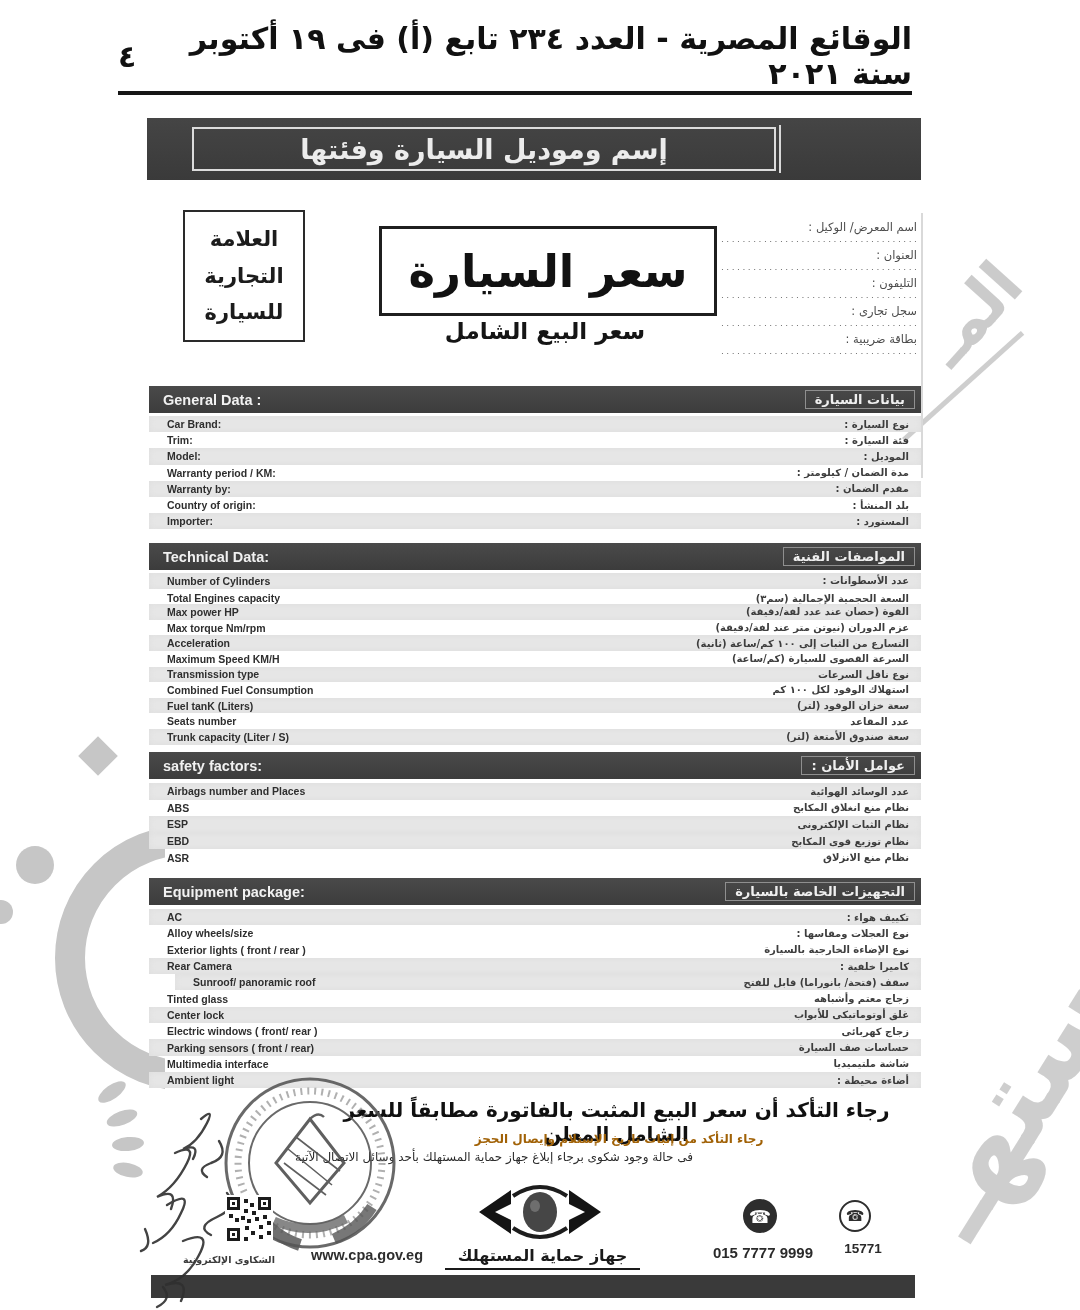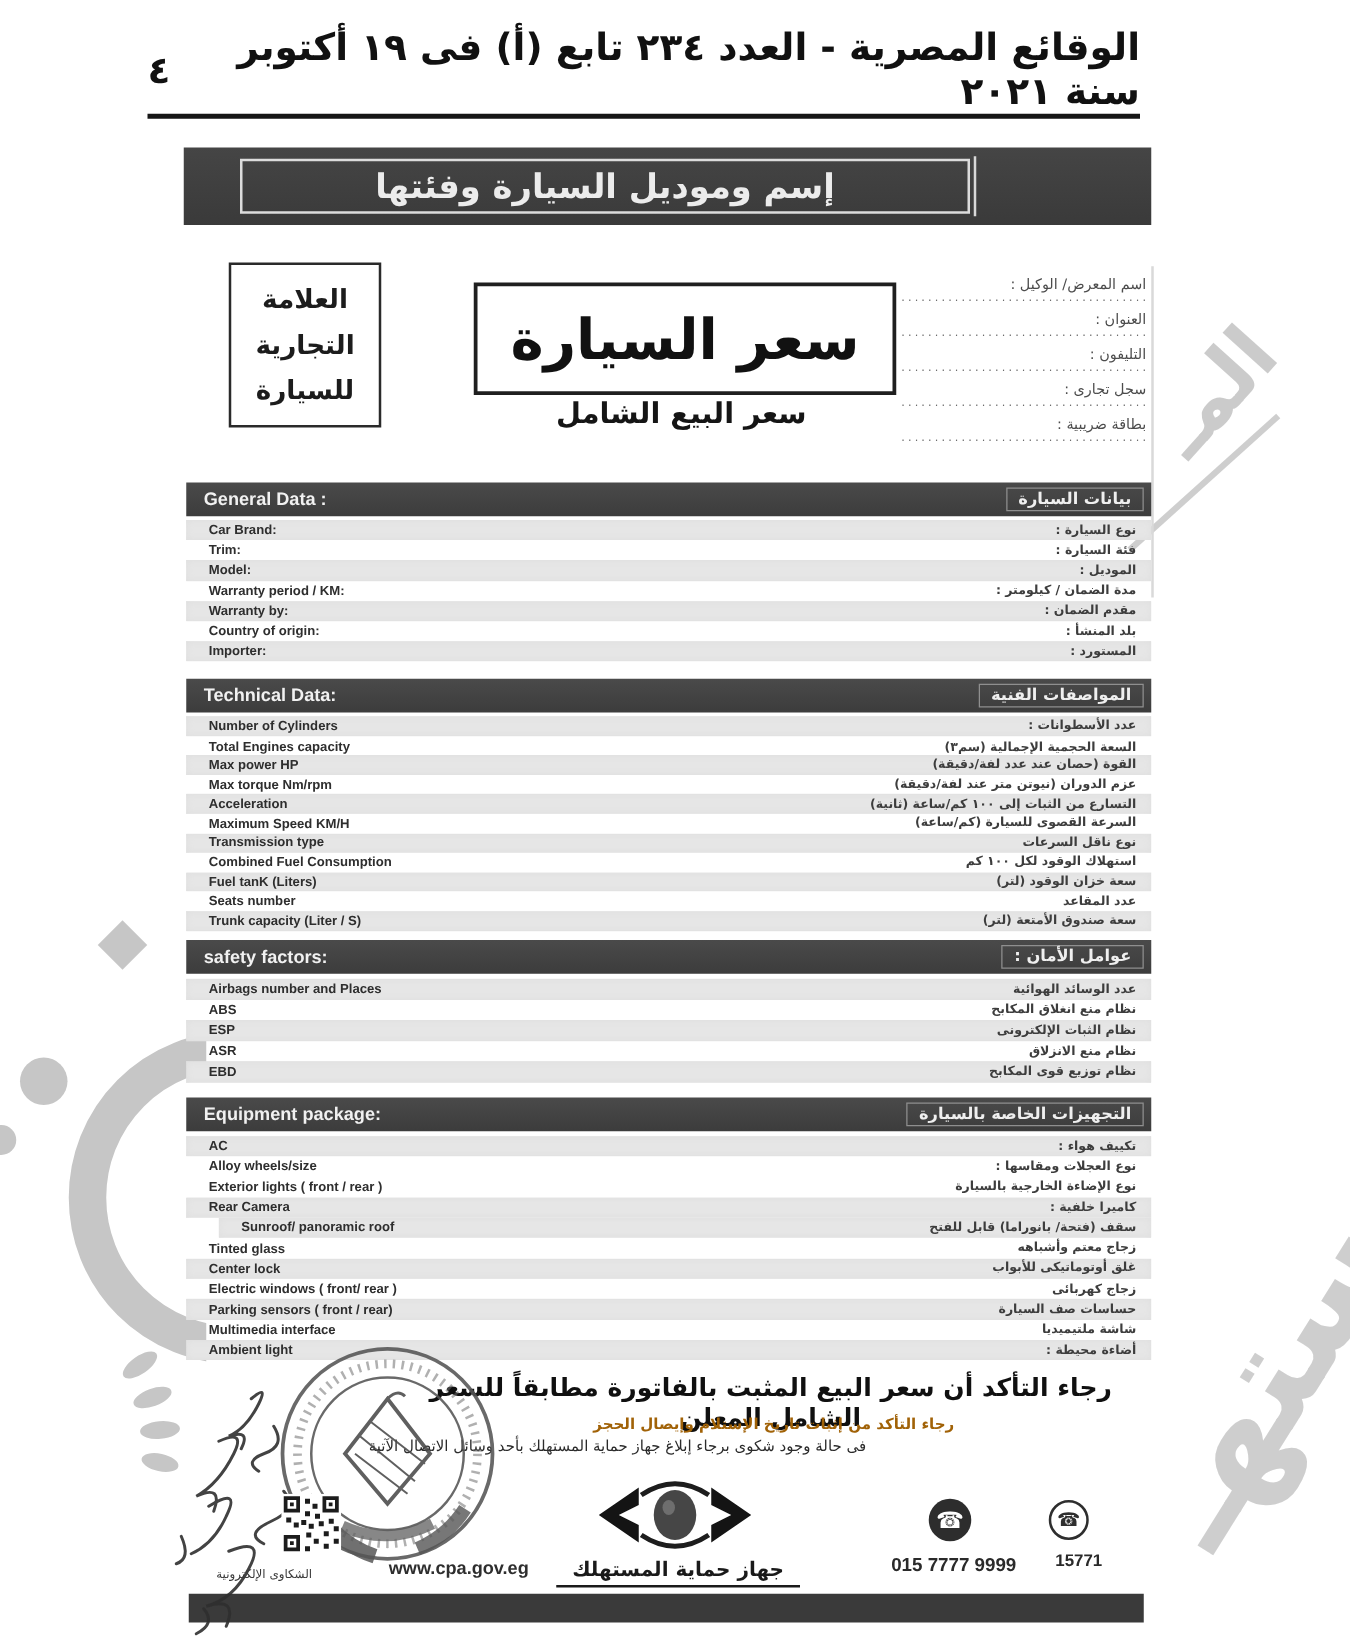--- a/index.html
+++ b/index.html
@@ -59,22 +59,22 @@
   .note-main{position:absolute;left:170px;right:5px;top:985px;text-align:center;
              font-size:20px;font-weight:bold;color:#101010;direction:rtl;}
   .note-sub1{position:absolute;left:185px;right:15px;top:1019px;text-align:center;
              font-size:12px;font-weight:bold;color:#a16207;direction:rtl;}
   .note-sub2{position:absolute;left:150px;right:15px;top:1037px;text-align:left;
              font-size:12px;font-weight:normal;color:#2b2b2b;direction:rtl;}
   
   .sig{position:absolute;left:-22px;top:988px;z-index:3;}
   .stamp{position:absolute;left:77px;top:962px;z-index:2;opacity:.88;}
   .qr{position:absolute;left:80px;top:1082px;z-index:4;}
-  .qr-cap{position:absolute;left:28px;top:1141px;width:112px;text-align:left;font-size:9.5px;
-          font-weight:normal;color:#3a3a3a;direction:rtl;z-index:4;}
+  .qr-cap{position:absolute;left:28px;top:1141px;width:112px;text-align:center;font-size:9.5px;
+          font-weight:bold;color:#3a3a3a;direction:rtl;z-index:4;}
   .website{position:absolute;left:148px;top:1134px;width:148px;text-align:center;
            font-size:14.5px;font-weight:bold;color:#2e2e2e;z-index:4;
            font-family:"Liberation Sans","DejaVu Sans",sans-serif;}
   .eye{position:absolute;left:330px;top:1068px;z-index:2;}
   .agency{position:absolute;left:300px;top:1133px;width:195px;text-align:center;font-size:16px;
           font-weight:bold;color:#1a1a1a;direction:rtl;border-bottom:2px solid #1a1a1a;padding-bottom:3px;z-index:2;}
   .wa-icon{position:absolute;left:598px;top:1086px;width:34px;height:34px;border-radius:50%;
            background:#2d2d2d;display:flex;align-items:center;justify-content:center;
            color:#fff;font-size:18px;z-index:2;}
   .wa-num{position:absolute;left:548px;top:1131px;width:140px;text-align:center;font-size:15px;
@@ -245,27 +245,27 @@
             <span class="far" dir="rtl">عدد الوسائد الهوائية</span>
           </div>
           <div class="frow" style="height: 16.6px;">
             <span class="fen">ABS</span>
             <span class="far" dir="rtl">نظام منع انغلاق المكابح</span>
           </div>
           <div class="frow shade" style="height: 16.6px;">
             <span class="fen">ESP</span>
             <span class="far" dir="rtl">نظام الثبات الإلكترونى</span>
           </div>
+          <div class="frow shade" style="height: 16.6px;">
+            <span class="fen">EBD</span>
+            <span class="far" dir="rtl">نظام توزيع قوى المكابح</span>
+          </div>
           <div class="frow" style="height: 16.6px;">
             <span class="fen">ASR</span>
             <span class="far" dir="rtl">نظام منع الانزلاق</span>
-          </div>
-          <div class="frow shade" style="height: 16.6px;">
-            <span class="fen">EBD</span>
-            <span class="far" dir="rtl">نظام توزيع قوى المكابح</span>
           </div>
         </div>
         <div class="sec-bar" style="top: 765px;">
           <span class="sec-en">Equipment package:</span>
           <span class="sec-ar" dir="rtl">التجهيزات الخاصة بالسيارة</span>
         </div>
         <div class="sec-rows" style="top: 796px;">
           <div class="frow shade" style="height: 16.3px;">
             <span class="fen">AC</span>
             <span class="far" dir="rtl">تكييف هواء :</span>

